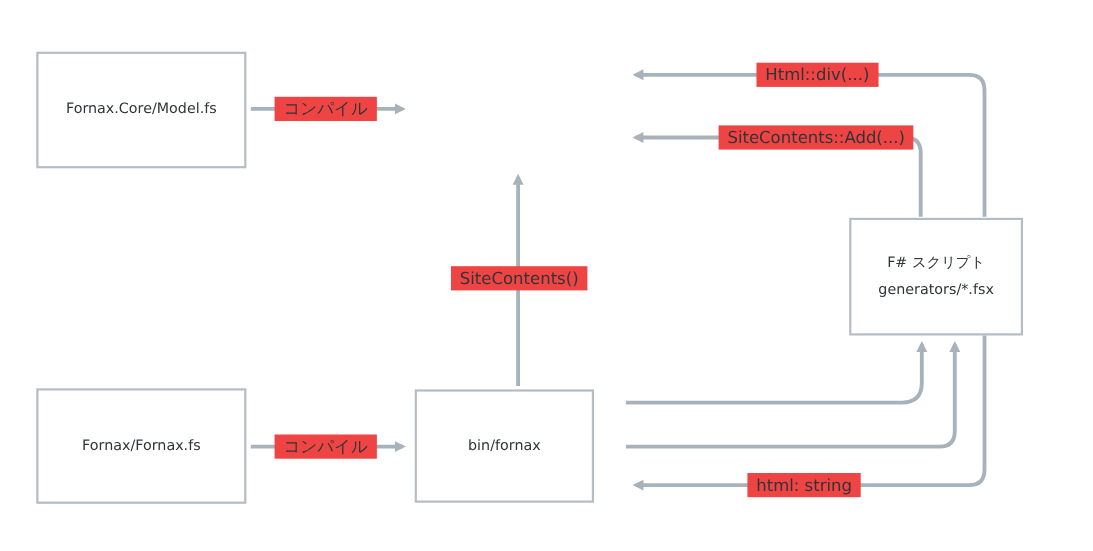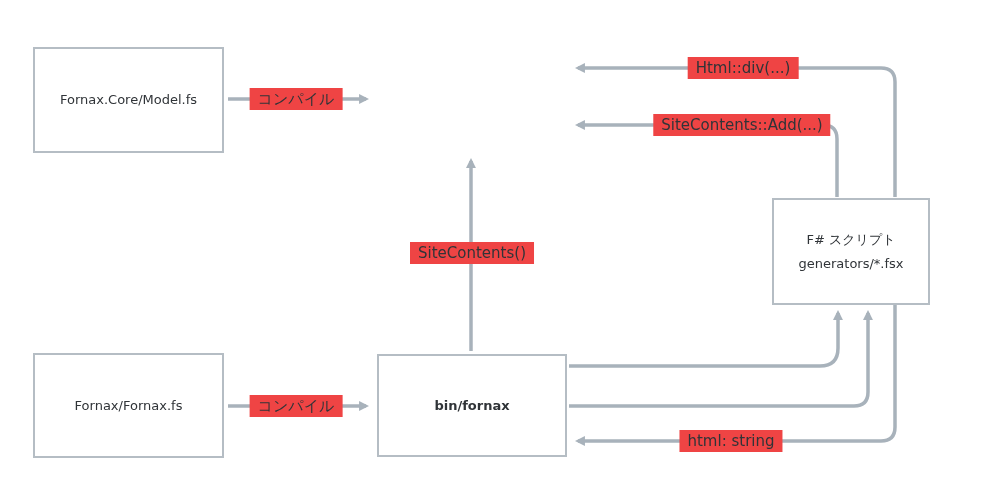--- a/index.html
+++ b/index.html
@@ -28,21 +28,21 @@
     justify-content: center;
     font-size: 13px;
     line-height: 24px;
     text-align: center;
     white-space: nowrap;
   }
   .node-model    { left: 33px;  top: 47px;  width: 191px; height: 106px; }
   .node-coredll  { left: 377px; top: 47px;  width: 190px; height: 106px; }
   .node-fsx      { left: 772px; top: 198px; width: 158px; height: 107px; }
   .node-fornaxfs { left: 33px;  top: 353px; width: 191px; height: 105px; }
-  .node-bin      { left: 377px; top: 354px; width: 190px; height: 103px; font-weight: bold; }
+  .node-bin      { left: 377px; top: 354px; width: 163px; height: 103px; }
   .edge-label {
     position: absolute;
     transform: translate(-50%, -50%);
     background: #ef4444;
     padding: 1px 8px;
     font-size: 15px;
     line-height: 20px;
     white-space: nowrap;
   }
   .lbl-compile-top  { left: 296px; top: 99px;  }

